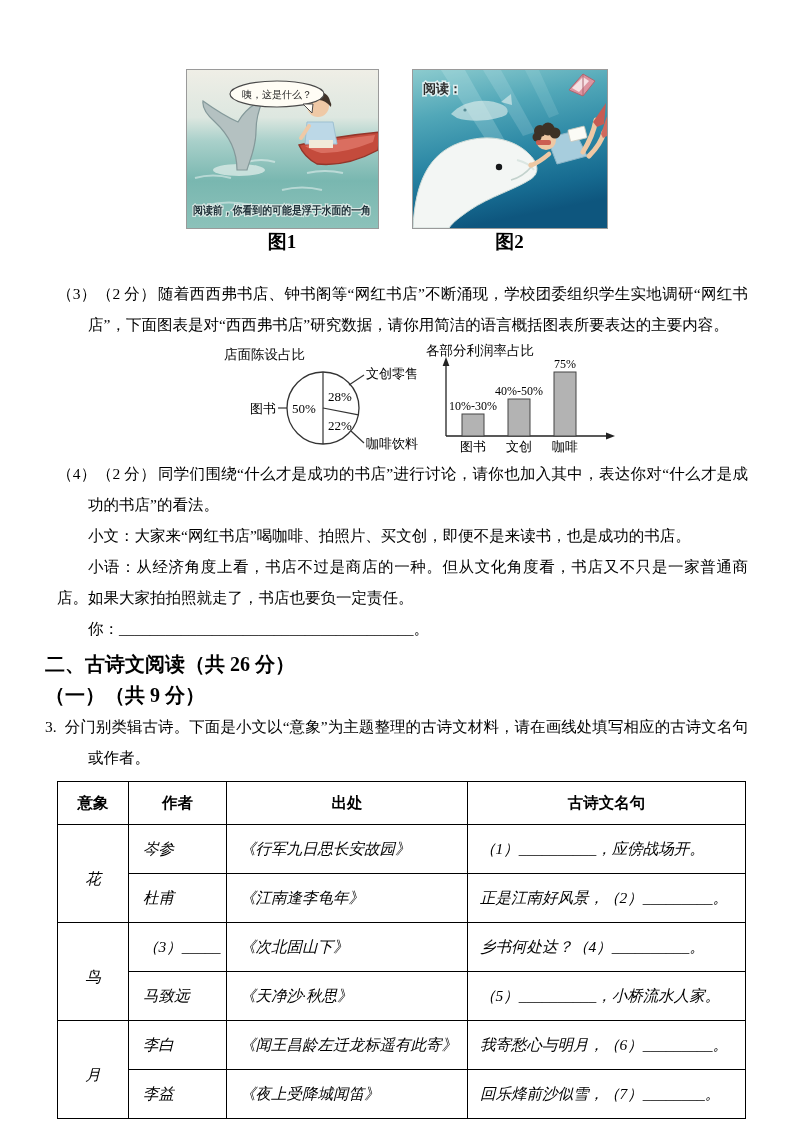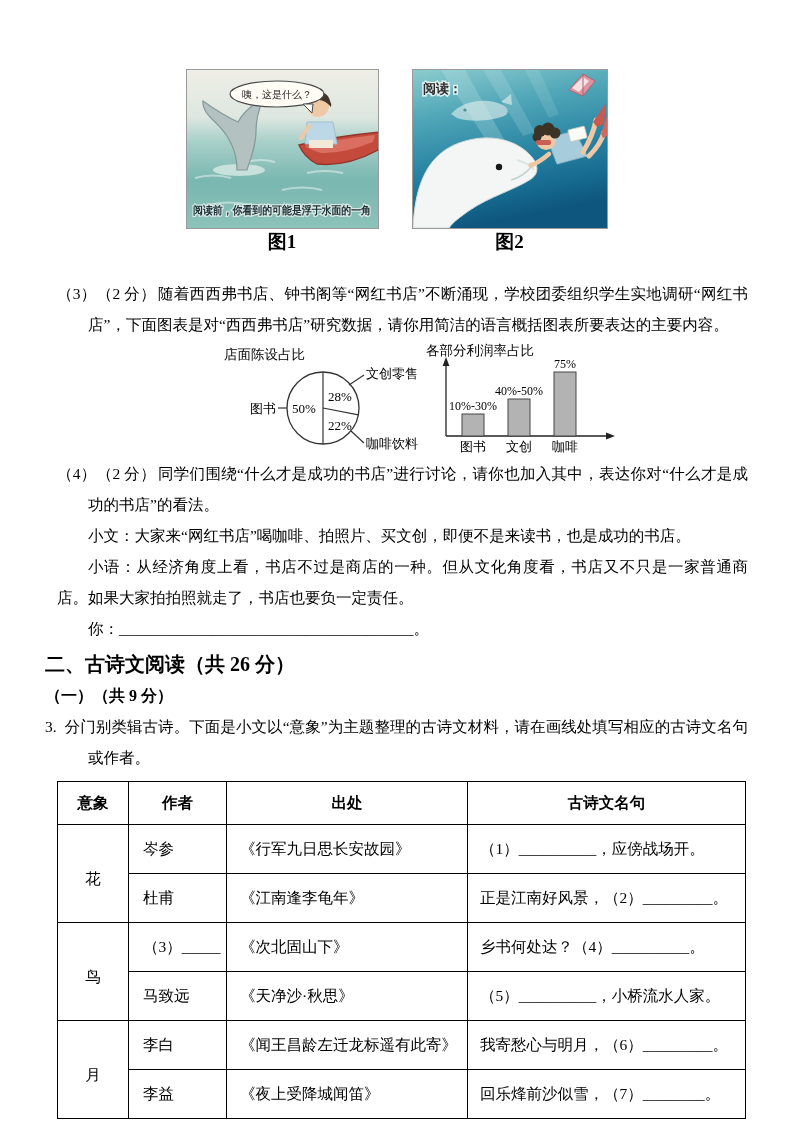--- a/index.html
+++ b/index.html
@@ -15,28 +15,28 @@
   figure svg{display:block;border:1px solid #9a9a9a;background:#fff;}
   figcaption{font-weight:bold;font-size:19px;margin-top:3px;line-height:20px;}
   
   .q-para{margin:0;padding-left:43px;text-indent:-31px;line-height:31px;text-align:justify;}
   .q-para .qlabel{margin-right:2px;}
   .first-q{margin-top:14px;}
   .speaker{margin:0;padding-left:12px;text-indent:31px;line-height:31px;text-align:justify;}
   .you-line{margin:0;padding-left:43px;line-height:31px;}
   .charts{display:flex;align-items:flex-end;margin:2px 0 2px 135px;height:114px;}
   h2.sec{margin:4px 0 0 0;font-size:20px;font-weight:bold;line-height:32px;}
-  h3.sub{margin:0;font-size:16px;font-weight:bold;line-height:31px;}
+  h3.sub{margin:0;font-size:20px;font-weight:bold;line-height:31px;}
   .intro{margin:0;padding-left:43px;text-indent:-43px;line-height:31px;text-align:justify;}
   .intro .qnum{margin-right:8px;}
   
   table.poetry{border-collapse:collapse;margin:8px 0 0 12px;width:688px;table-layout:fixed;border-radius:11px;}
   table.poetry th,table.poetry td{border:1px solid #000;font-size:15.5px;font-weight:normal;}
   table.poetry th{height:40px;text-align:center;font-weight:bold;}
-  table.poetry td{height:46px;vertical-align:middle;}
+  table.poetry td{height:46px;vertical-align:middle;font-style:italic;}
   td.img-cell{text-align:center;vertical-align:top;padding-top:13px;}
   td.author-cell{padding-left:14px;}
   td.source-cell{padding-left:13px;}
   td.verse-cell{padding-left:12px;}
   .footer{text-align:center;margin-top:11px;font-size:15px;letter-spacing:1px;}
   svg text{font-family:"Liberation Serif","DejaVu Serif",serif;}
 </style>
 </head>
 <body>
 

